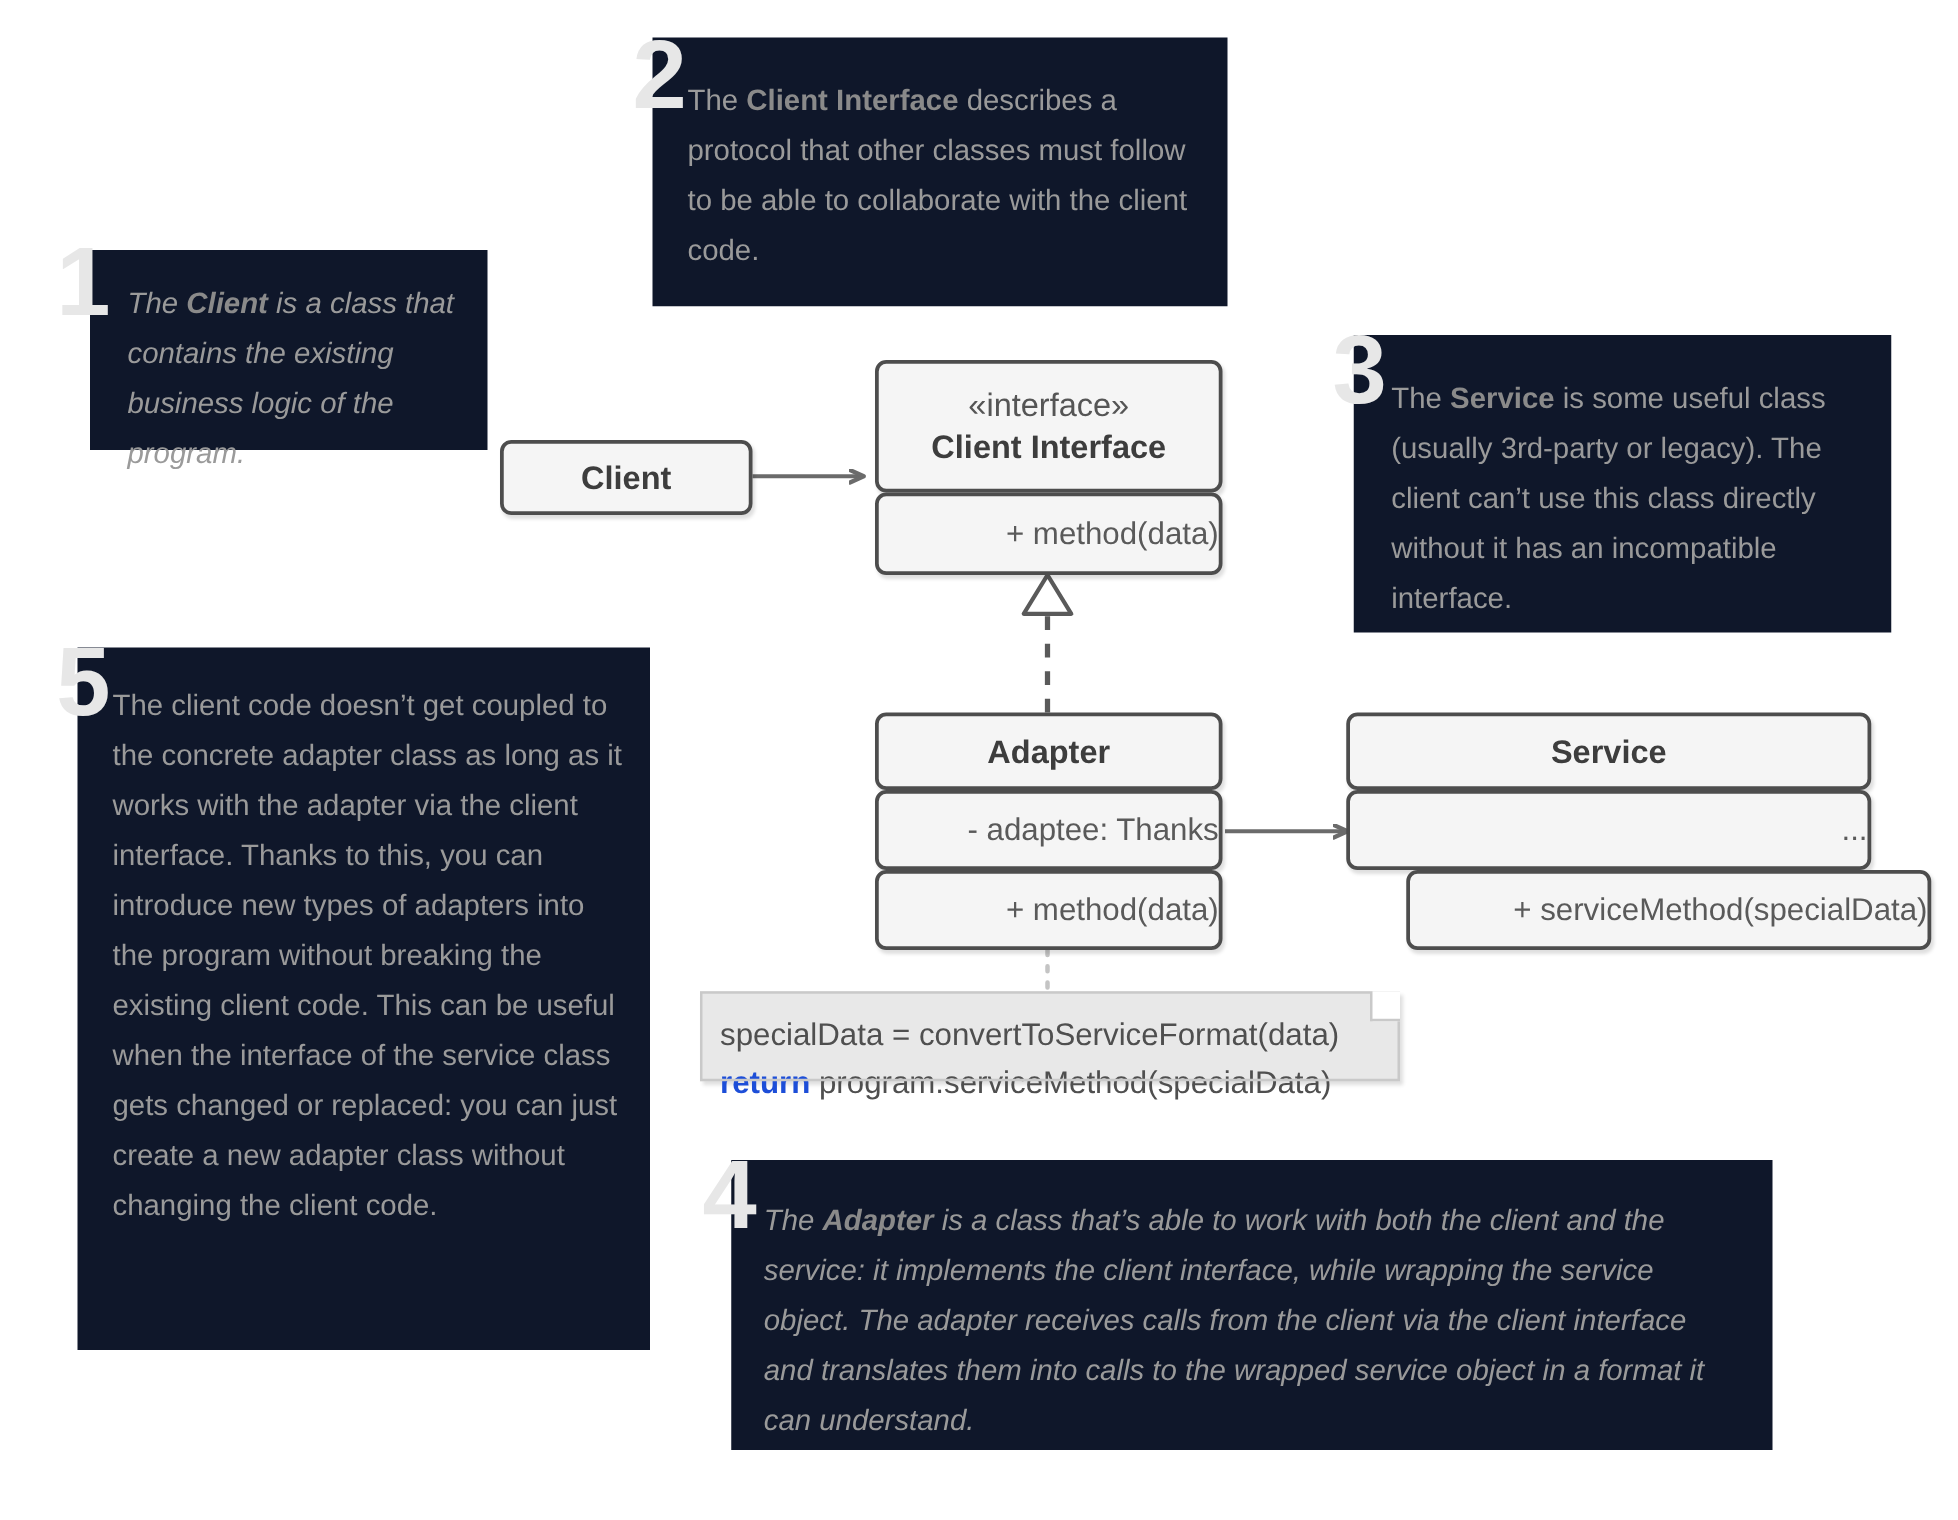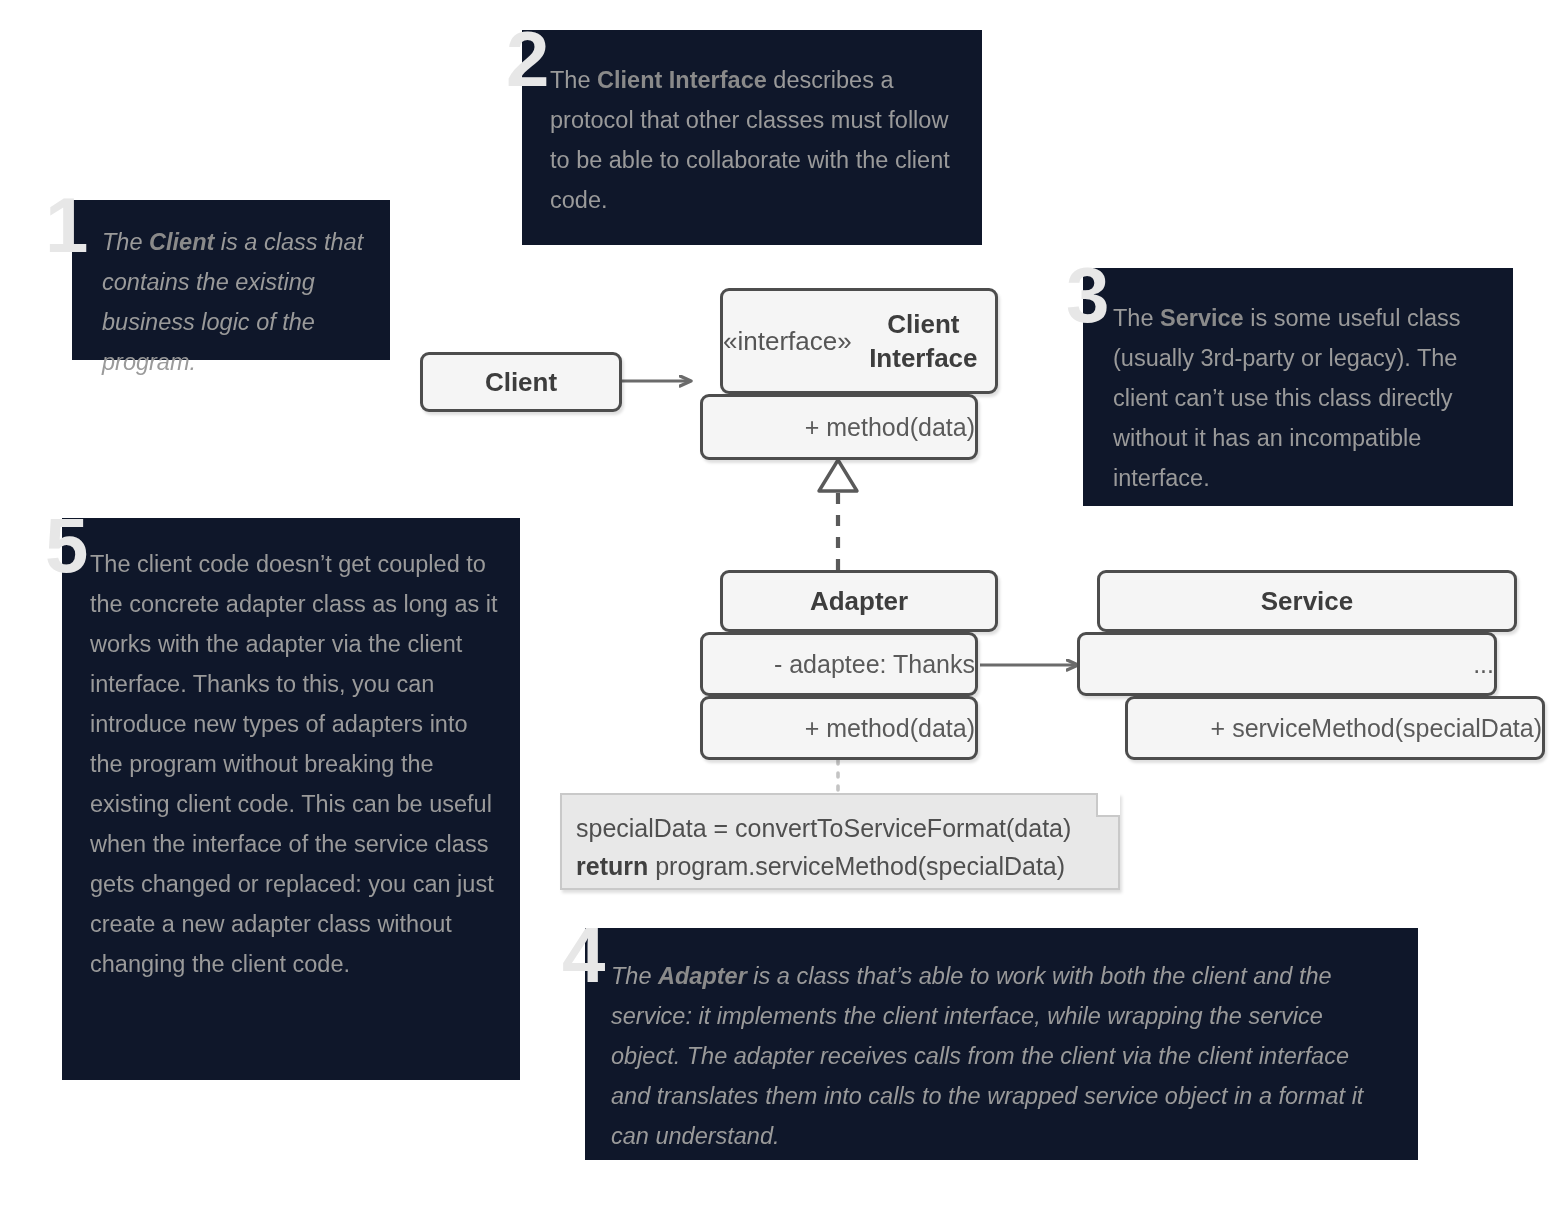--- a/index.html
+++ b/index.html
@@ -58,23 +58,22 @@
     border: 3px solid #4d4d4d;
     border-radius: 9px;
     background: #f5f5f5;
     box-shadow: 2px 3px 3px rgba(0,0,0,0.13);
     display: flex;
     align-items: center;
     overflow: hidden;
   }
   .comp-title {
     justify-content: center;
-    flex-direction: row;
+    flex-direction: column;
     text-align: center;
-    margin-left: 20px;
   }
   .comp-title .stereo {
     font-size: 26px;
     color: #555;
     font-weight: 400;
     line-height: 32px;
   }
   .comp-title .cname {
     font-size: 26px;
     color: #3d3d3d;
@@ -104,21 +103,21 @@
     position: absolute;
     box-sizing: border-box;
     background: #e8e8e8;
     color: #4f4f4f;
     font-size: 25px;
     line-height: 38px;
     padding: 16px 20px 14px 16px;
     box-shadow: 2px 3px 3px rgba(0,0,0,0.13);
   }
   .note .nline { white-space: nowrap; display:block; }
-  .note .kw { font-weight: 700; color: #404040; }
+  .note .kw { font-weight: 700; color: #1d4ed8; }
   .note-fold {
     position: absolute;
     top: 0;
     right: 0;
     width: 24px;
     height: 24px;
     background: #ffffff;
     border-left: 2px solid #c9c9c9;
     border-bottom: 2px solid #c9c9c9;
     box-sizing: border-box;
@@ -223,20 +222,20 @@
       <span class="cname">Service</span>
     </div>
     <div class="compartment comp-row" style="left:0; top:62px; width:420px; height:64px;">
       <span>...</span>
     </div>
     <div class="compartment comp-row" style="left:0; top:126px; width:420px; height:64px;margin-left:48px;">
       <span>+ serviceMethod(specialData)</span>
     </div>
   </div>
 
-  <div class="note" style="left:560px; top:793px; width:560px; height:97px;">
+  <div class="note" style="left:560px; top:793px; width:560px; height:72px;">
     <span class="nline">specialData = convertToServiceFormat(data)</span>
     <span class="nline"><span class="kw">return</span><span> program.serviceMethod(specialData)</span></span>
     <span class="note-border"></span>
     <span class="note-fold"></span>
   </div>
 
 </div>
 
 </body></html>

